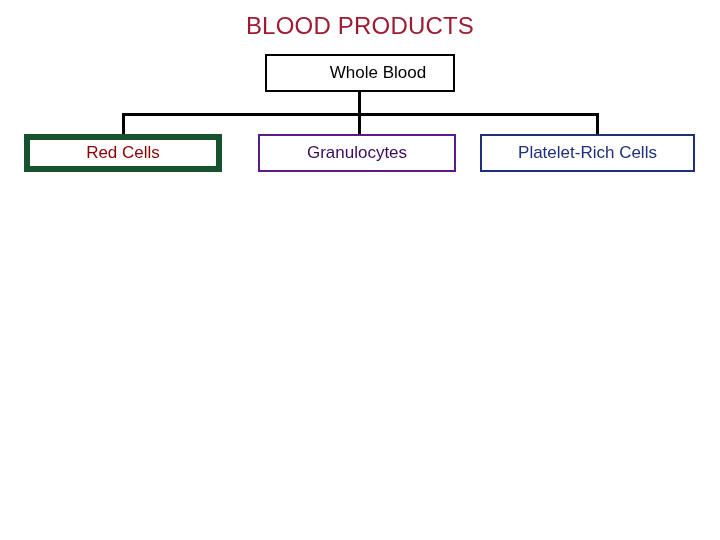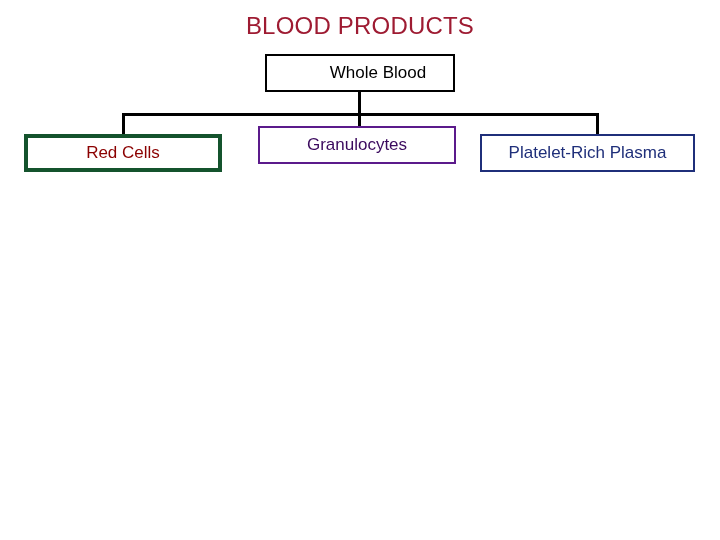--- a/index.html
+++ b/index.html
@@ -48,28 +48,28 @@
     color: #000000;
     padding-left: 36px;
   }
 
   
   .node-red-cells {
     left: 24px;
     top: 134px;
     width: 198px;
     height: 38px;
-    border: 4px solid #14532d;
+    border: 6px solid #14532d;
     color: #8b0000;
   }
 
   
   .node-granulocytes {
     left: 258px;
-    top: 126px;
+    top: 134px;
     width: 198px;
     height: 38px;
     border: 2px solid #5b1a8b;
     color: #3b0a5e;
   }
 
   
   .node-platelet-rich-plasma {
     left: 480px;
     top: 134px;
@@ -125,14 +125,14 @@
 
 <div class="node node-red-cells">
   <span>Red Cells</span>
 </div>
 
 <div class="node node-granulocytes">
   <span>Granulocytes</span>
 </div>
 
 <div class="node node-platelet-rich-plasma">
-  <span>Platelet-Rich Plasma</span>
+  <span>Platelet-Rich Cells</span>
 </div>
 
 </body></html>

